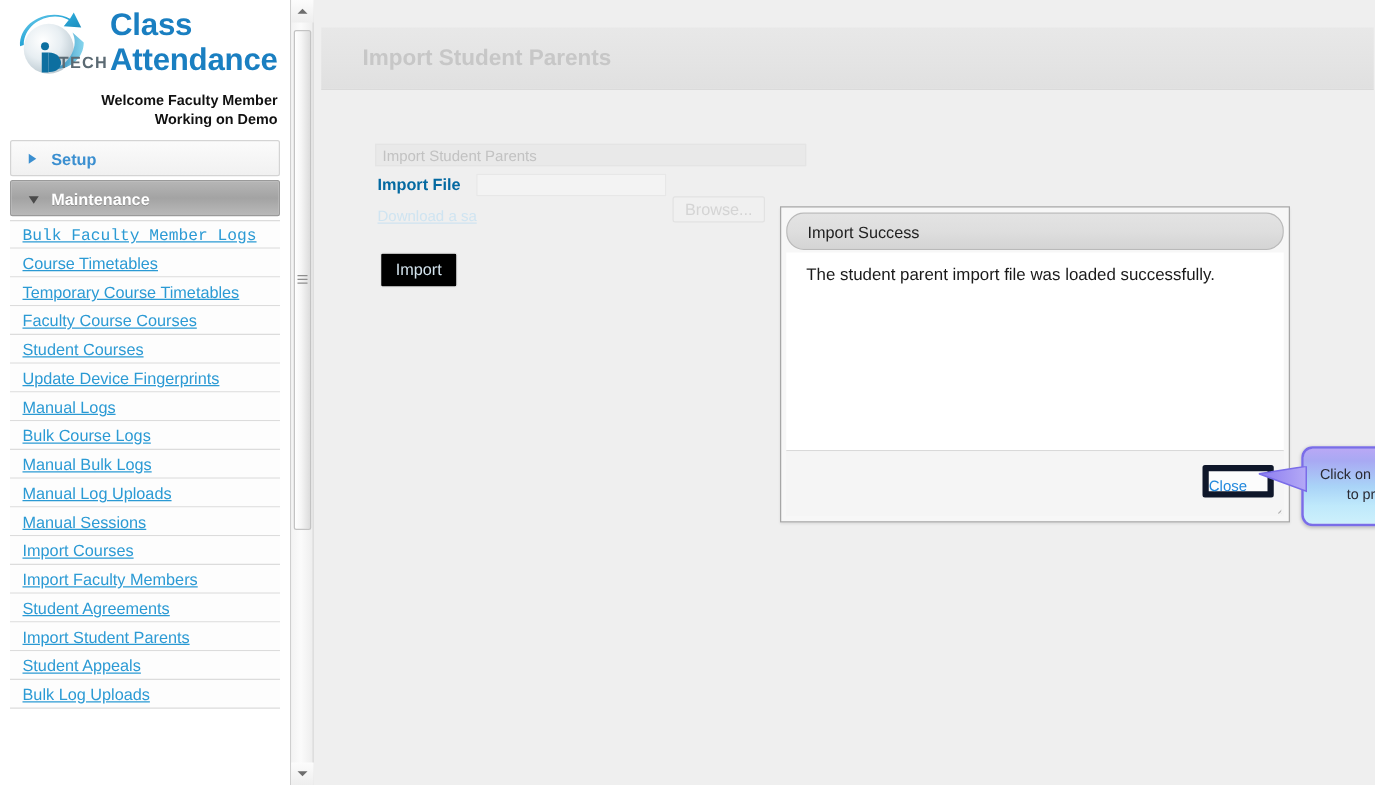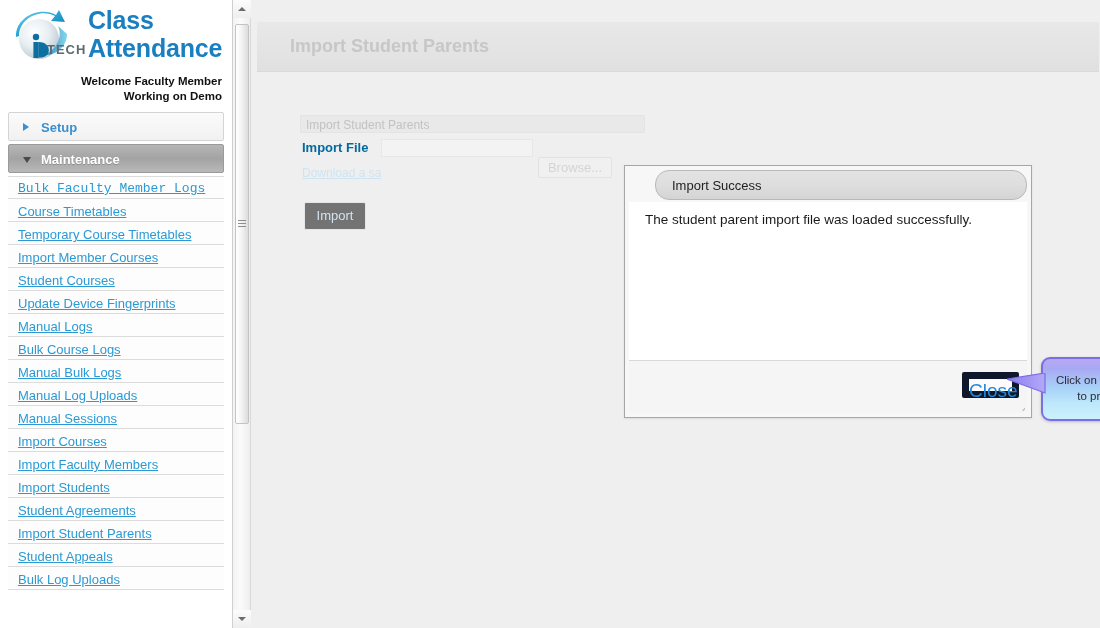--- a/index.html
+++ b/index.html
@@ -252,42 +252,41 @@
     text-decoration: underline;
   }
   .form-import-btn {
     position: absolute;
     left: 4px; top: 87px;
     width: 62px; height: 28px;
     line-height: 26px;
     text-align: center;
     font-size: 13px;
     color: #d2e2ec;
-    background: #737373;
+    background: #000000;
     border: 1px solid #e6e6e6;
     border-radius: 2px;
   }
 
   
   #dialog {
     position: absolute;
     left: 372px; top: 165px;
     width: 408px; height: 253px;
     background: #f7f7f7;
     border: 1px solid #a6a6a6;
     box-shadow: 0 1px 2px rgba(0,0,0,0.08);
   }
   #dialog-titlebar {
     position: absolute;
     left: 4px; top: 4px; right: 4px;
     height: 30px;
     background: linear-gradient(to bottom,#e3e3e3 0%,#dedede 50%,#d4d4d4 100%);
     border: 1px solid #b9b9b9;
     border-radius: 14px;
-    margin-left: 26px;
   }
   #dialog-title {
     position: absolute;
     left: 16px; top: 7px;
     font-size: 13px;
     color: #222;
   }
   #dialog-body {
     position: absolute;
     left: 4px; top: 36px; right: 4px;
@@ -305,25 +304,24 @@
     position: absolute;
     left: 4px; right: 4px; bottom: 4px;
     height: 52px;
     background: #f5f5f5;
   }
   #close-button {
     position: absolute;
     right: 8px; top: 11px;
     width: 57px; height: 26px;
     line-height: 24px;
-    text-align: center;
-    font-size: 19px;
+    font-size: 12px;
     color: #2288dd;
     background: #fcfcfc;
-    border: 7px solid #0f172a;
+    border: 5px solid #0f172a;
     border-radius: 2px;
     cursor: pointer;
   }
   #resize-grip {
     position: absolute;
     right: 2px; bottom: 2px;
     width: 14px; height: 14px;
     overflow: hidden;
   }
   #resize-grip i {
@@ -420,31 +418,30 @@
 
     <div class="accordion-header expanded">
       <span class="tri tri-down"></span>
       <span>Maintenance</span>
     </div>
 
     <ul class="menu-list" id="menu-list">
         <li class="menu-item"><a>Bulk Faculty Member Logs</a></li>
         <li class="menu-item"><a>Course Timetables</a></li>
         <li class="menu-item"><a>Temporary Course Timetables</a></li>
-        <li class="menu-item"><a>Import Member Courses</a></li>
+        <li class="menu-item"><a>Faculty Course Courses</a></li>
         <li class="menu-item"><a>Student Courses</a></li>
         <li class="menu-item"><a>Update Device Fingerprints</a></li>
         <li class="menu-item"><a>Manual Logs</a></li>
         <li class="menu-item"><a>Bulk Course Logs</a></li>
         <li class="menu-item"><a>Manual Bulk Logs</a></li>
         <li class="menu-item"><a>Manual Log Uploads</a></li>
         <li class="menu-item"><a>Manual Sessions</a></li>
         <li class="menu-item"><a>Import Courses</a></li>
         <li class="menu-item"><a>Import Faculty Members</a></li>
-        <li class="menu-item"><a>Import Students</a></li>
         <li class="menu-item"><a>Student Agreements</a></li>
         <li class="menu-item"><a>Import Student Parents</a></li>
         <li class="menu-item"><a>Student Appeals</a></li>
         <li class="menu-item"><a>Bulk Log Uploads</a></li>
       </ul>
   </div>
 
   <div id="sb-scroll">
     <div class="sb-btn up">
       <span class="sb-arrow up"></span>

